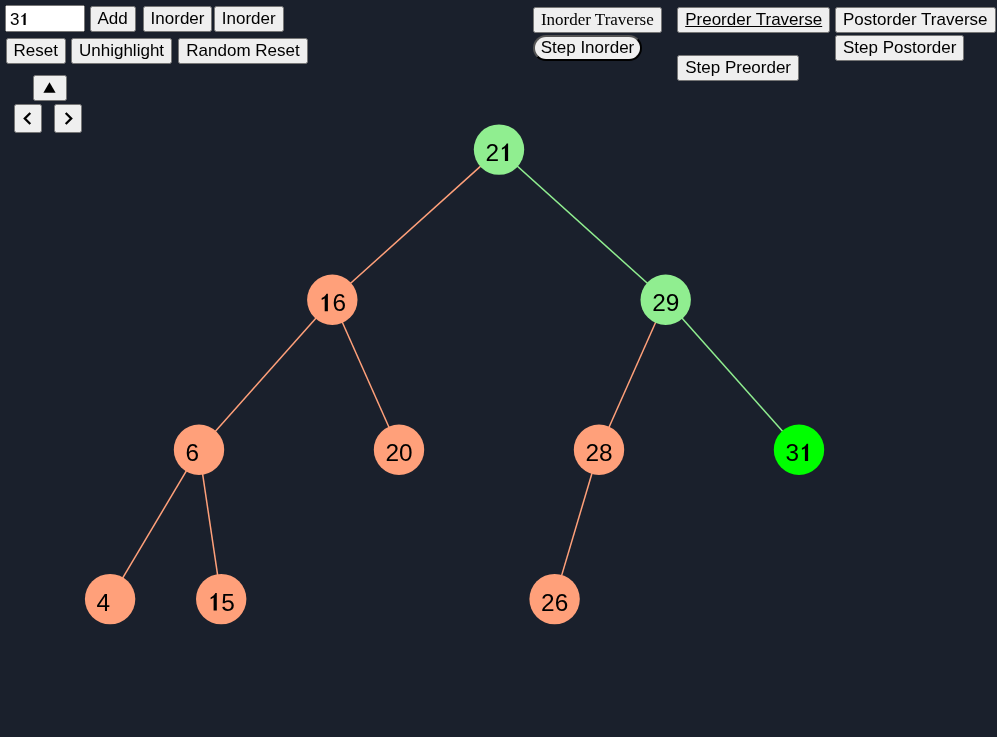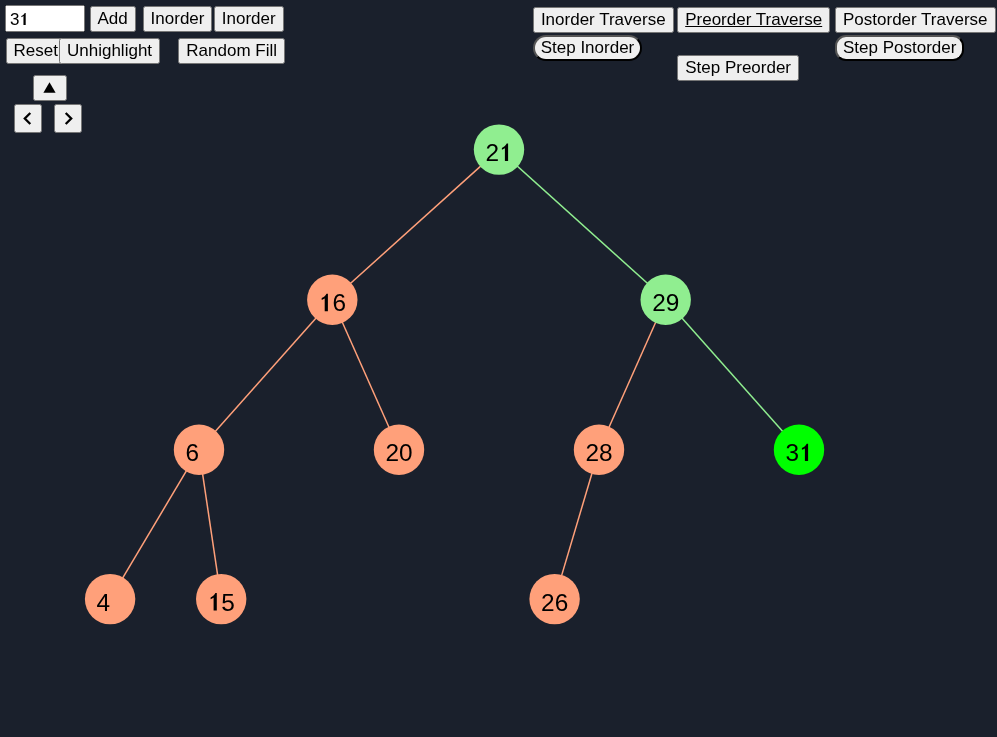--- a/index.html
+++ b/index.html
@@ -62,28 +62,28 @@
 <svg id="numtxt" width="60" height="34" viewBox="0 0 60 34">
   <g font-family="'Liberation Sans',sans-serif" font-size="17" fill="#000">
     <text x="9.9" y="25.1">3</text>
     <use href="#one" transform="translate(19.35,25.1) scale(0.697)"></use>
   </g>
 </svg>
 <button style="left:89.5px;top:6px;">Add</button>
 <button style="left:142.6px;top:6px;">Inorder</button>
 <button style="left:213.8px;top:6px;">Inorder</button>
 <button style="left:5.5px;top:38px;">Reset</button>
-<button style="left:59px;top:38px;">Unhighlight</button>
-<button style="left:178.3px;top:38px;">Random Fill</button>
-<button style="left:532.9px;top:6.5px;">Inorder Traverse</button>
+<button style="left:71px;top:38px;">Unhighlight</button>
+<button style="left:178.3px;top:38px;">Random Reset</button>
+<button style="left:532.9px;top:6.5px;font-family:Liberation Serif, serif;">Inorder Traverse</button>
 <button style="left:677.2px;top:6.5px;text-decoration:underline;">Preorder Traverse</button>
 <button style="left:835px;top:6.5px;">Postorder Traverse</button>
 <button style="left:532.7px;top:35px;border-radius:13px;">Step Inorder</button>
 <button style="left:677.2px;top:35px;margin-top:20px;">Step Preorder</button>
-<button style="left:835px;top:35px;border-radius:11px;">Step Postorder</button>
+<button style="left:835px;top:35px;">Step Postorder</button>
 <button id="bUp" style="left:32.5px;top:75.4px;width:34px;height:25.5px;padding:0;">
   <svg width="13" height="11" viewBox="0 0 13 11" style="display:block;margin:0 auto;position:relative;top:-0.8px;">
       <path d="M6.5 0.3 L12.6 10.7 L0.4 10.7 Z" fill="#000"></path>
     </svg>
 </button>
 <button id="bL" style="left:13.8px;top:104.2px;width:28px;height:28.5px;padding:0;">
   <svg width="9" height="13" viewBox="0 0 9 13" style="display:block;margin:0 auto;">
       <path d="M7.3 1 L1.8 6.5 L7.3 12" stroke="#000" stroke-width="2.3" fill="none"></path>
     </svg>
 </button>

